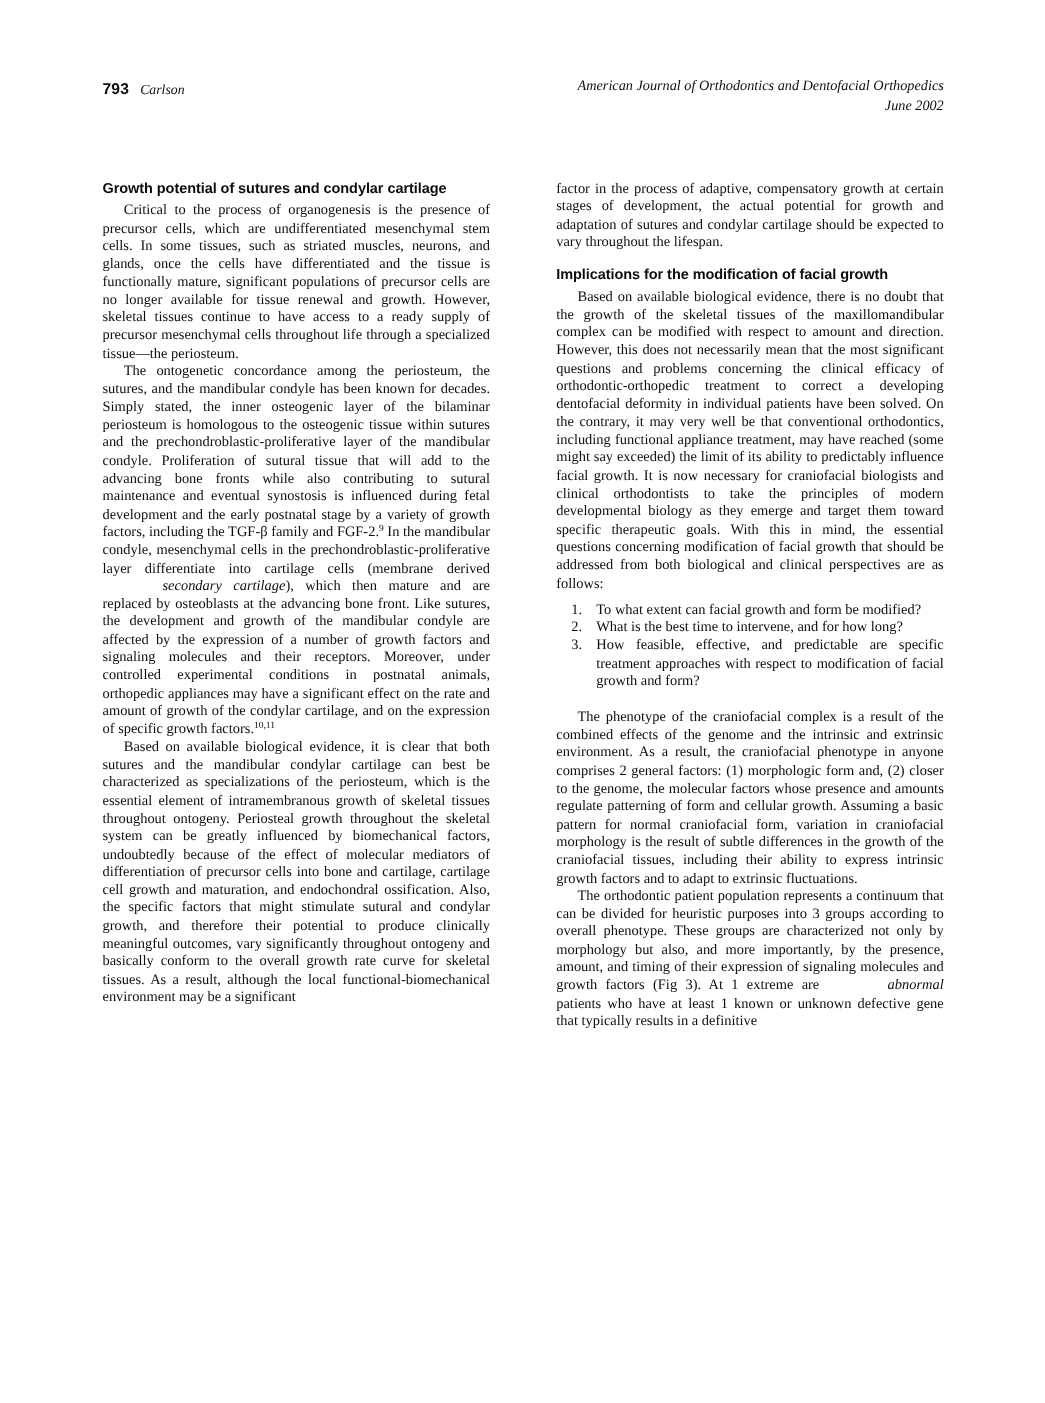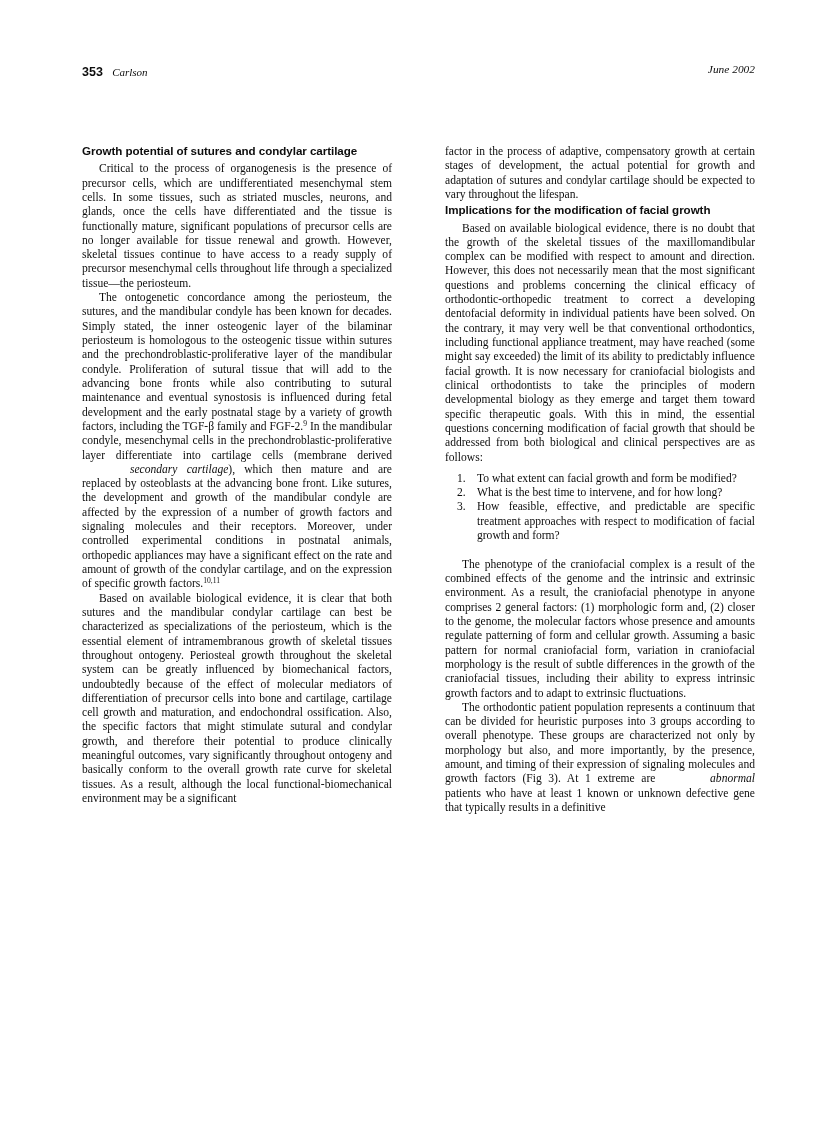--- a/index.html
+++ b/index.html
@@ -84,21 +84,21 @@
     font-family: "Liberation Sans", "DejaVu Sans", sans-serif;
     font-size: 11.6px;
     font-weight: bold;
     line-height: 14.3px;
     margin: 0 0 3px 0;
     padding: 0;
     letter-spacing: -0.05px;
     color: #0d0d0d;
   }
   h2.section-head.spaced-above {
-    margin-top: 2px;
+    margin-top: 12px;
   }
 
   p.body {
     font-size: 11.55px;
     line-height: 14.32px;
     margin: 0;
     padding: 0;
     text-align: justify;
     text-justify: inter-word;
     text-indent: 17px;
@@ -143,23 +143,24 @@
   }
   ol.qlist > li:last-child { margin-bottom: 0; }
 </style>
 </head>
 <body>
 
 <div class="page">
 
   <div class="running-head">
     <div class="rh-left">
-      <span class="rh-folio">353</span><span class="rh-author">Carlson</span>
+      <span class="rh-folio">793</span><span class="rh-author">Carlson</span>
     </div>
     <div class="rh-right">
+      <div>American Journal of Orthodontics and Dentofacial Orthopedics</div>
       <div>June 2002</div>
     </div>
   </div>
 
   <div class="columns">
 
     <div class="col col-left">
 
       <h2 class="section-head">Growth potential of sutures and condylar cartilage</h2>
 

